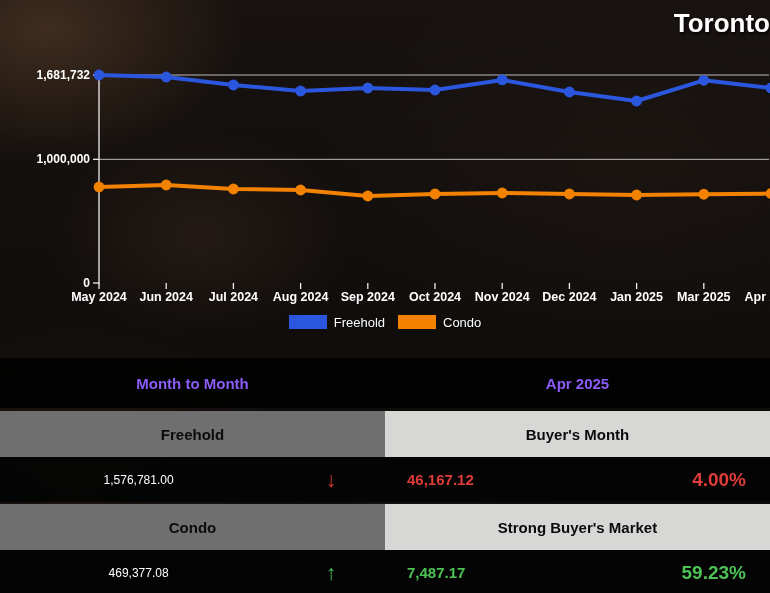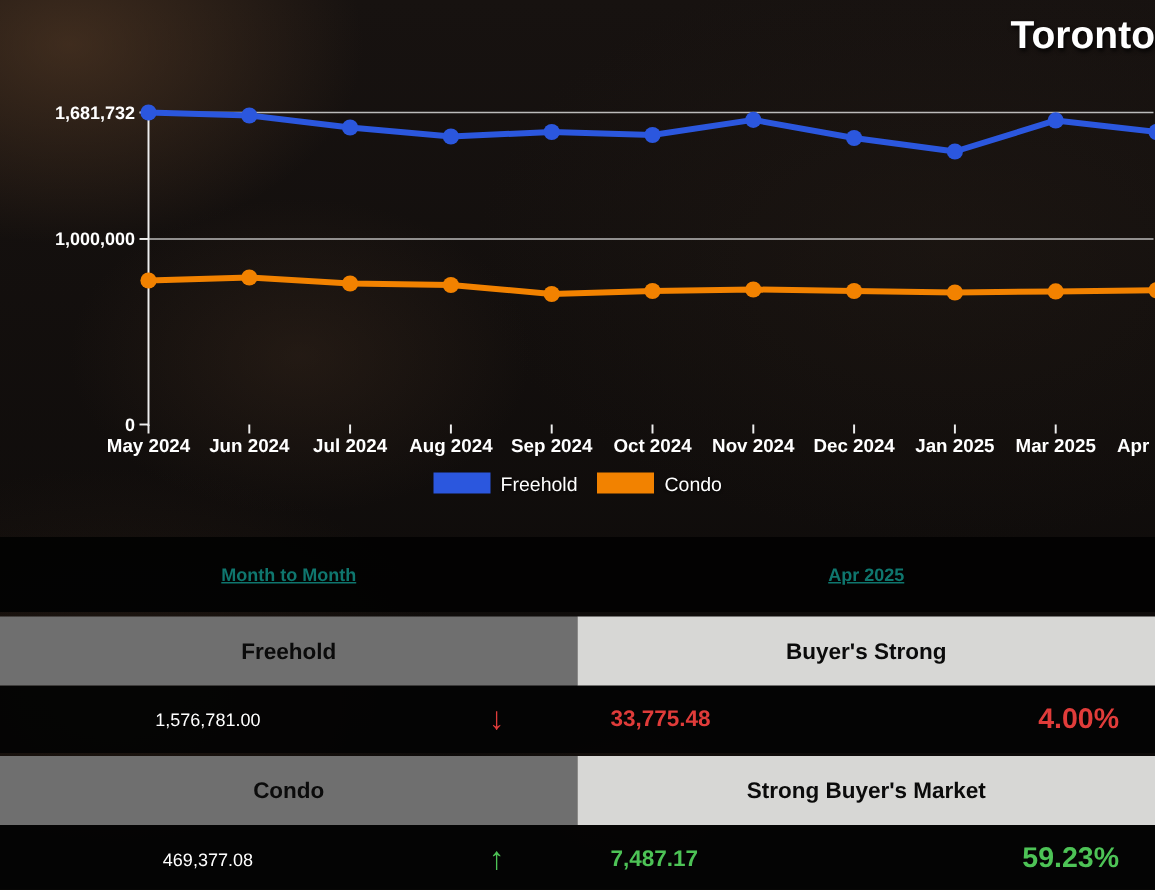--- a/index.html
+++ b/index.html
@@ -33,21 +33,21 @@
   }
   .legend .item{display:flex;align-items:center;gap:7px;}
   .legend .swatch{width:38px;height:14px;}
   .legend .lab{color:#ffffff;font-size:13px;text-shadow:0 1px 2px rgba(0,0,0,.8);}
   
   .mtable{position:absolute;top:358px;left:0;width:770px;}
   .trow{display:flex;width:770px;}
   .trow.header{height:50px;margin-bottom:3px;background:rgba(2,2,2,.93);}
   .trow.header .half{
     width:50%;display:flex;align-items:center;justify-content:center;
-    color:#0f766e;font-size:12px;font-weight:bold;text-decoration:underline;
+    color:#8b5cf6;font-size:15px;font-weight:bold;
   }
   .trow.labels{height:46px;}
   .trow.labels .half{
     width:50%;display:flex;align-items:center;justify-content:center;
     color:#0b0b0b;font-size:15px;font-weight:bold;
   }
   .trow.labels .half.gray{background:#6f6f6f;}
   .trow.labels .half.light{background:#d7d7d5;}
   .trow.values{height:45px;margin-bottom:2px;background:rgba(4,4,4,.95);}
   .trow.values .half{width:50%;display:flex;align-items:center;}
@@ -138,29 +138,29 @@
     </div>
 
   <div class="mtable">
     <div class="trow header">
       <div class="half">Month to Month</div>
       <div class="half">Apr 2025</div>
     </div>
 
     <div class="trow labels">
       <div class="half gray">Freehold</div>
-      <div class="half light">Buyer's Strong</div>
+      <div class="half light">Buyer's Month</div>
     </div>
     <div class="trow values">
       <div class="half">
         <span class="vcell">1,576,781.00</span>
         <span class="acell c-down">↓</span>
       </div>
       <div class="half">
-        <span class="chg c-down">33,775.48</span>
+        <span class="chg c-down">46,167.12</span>
         <span class="pct c-down">4.00%</span>
       </div>
     </div>
 
     <div class="trow labels">
       <div class="half gray">Condo</div>
       <div class="half light">Strong Buyer's Market</div>
     </div>
     <div class="trow values">
       <div class="half">

